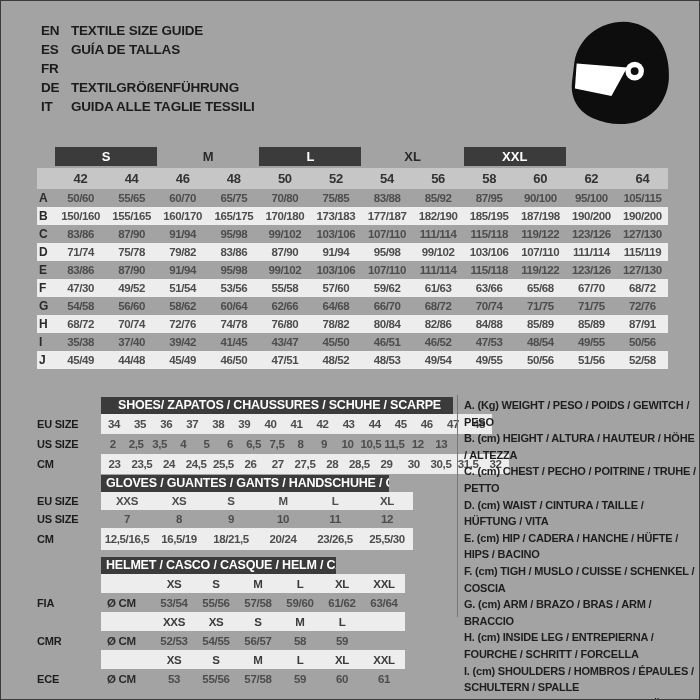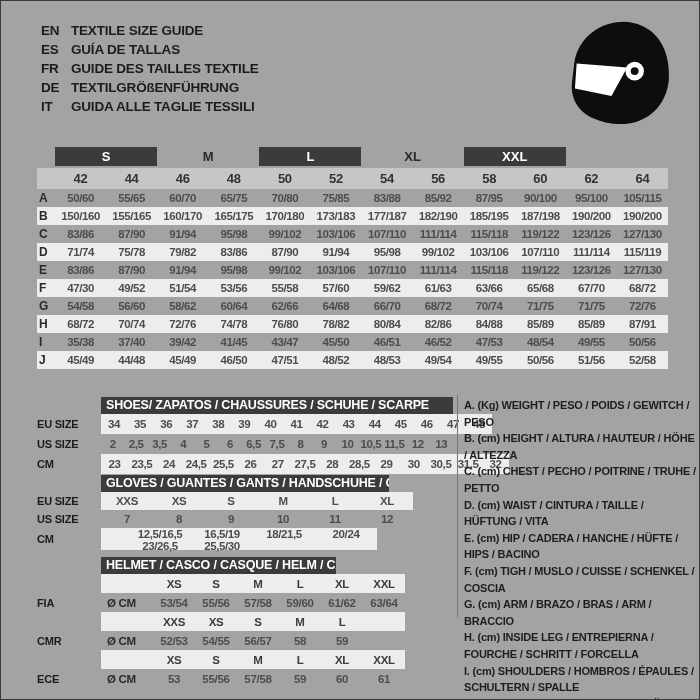--- a/index.html
+++ b/index.html
@@ -20,21 +20,21 @@
   .mt-group.dark{background:#3b3b3b;color:#fff;}
   .mt-sizerow{display:grid;grid-template-columns:18px repeat(12,1fr);height:21px;background:#c6c6c6;align-items:center;}
   .mt-size{text-align:center;font-size:13px;font-weight:700;color:#333;letter-spacing:-0.3px;}
   .mt-row{display:grid;grid-template-columns:18px repeat(12,1fr);height:18px;align-items:center;}
   .mt-row.shade{background:#ededed;}
   .mt-letter{font-size:12px;font-weight:700;color:#2a2a2a;padding-left:2px;}
   .mt-cell{text-align:center;font-size:11.5px;font-weight:700;color:#4d4d4d;letter-spacing:-0.4px;white-space:nowrap;}
 
   
   .sec{position:absolute;left:36px;}
-  .sec-title{background:#3b3b3b;color:#fff;font-size:12.5px;font-weight:700;height:17px;line-height:17px;padding-left:5px;letter-spacing:-0.2px;white-space:nowrap;overflow:hidden;}
+  .sec-title{background:#3b3b3b;color:#fff;font-size:12.5px;font-weight:700;height:17px;line-height:17px;padding-left:5px;letter-spacing:-0.2px;white-space:nowrap;overflow:hidden;text-align:center;}
   .sec-head{display:flex;}
   .sec-gutter{flex:0 0 64px;}
   .sec-line{display:flex;align-items:center;}
   .sec-label{flex:0 0 64px;font-size:11px;font-weight:700;color:#1c1c1c;letter-spacing:-0.2px;}
   .sec-vals{display:grid;align-items:center;}
   .sec-cell{text-align:center;font-size:11.5px;font-weight:700;color:#4d4d4d;letter-spacing:-0.4px;white-space:nowrap;}
   .shade{background:#ededed;}
 
   #shoes-sec{top:396px;}
   #shoes-sec .sec-line{height:20px;}
@@ -63,21 +63,20 @@
     <div class="lang-row">
       <span class="lang-code">EN</span>
       <span>TEXTILE SIZE GUIDE</span>
     </div>
     <div class="lang-row">
       <span class="lang-code">ES</span>
       <span>GUÍA DE TALLAS</span>
     </div>
     <div class="lang-row">
       <span class="lang-code">FR</span>
-      <span>GUIDE DES TAILLES TEXTILE</span>
     </div>
     <div class="lang-row">
       <span class="lang-code">DE</span>
       <span>TEXTILGRÖßENFÜHRUNG</span>
     </div>
     <div class="lang-row">
       <span class="lang-code">IT</span>
       <span>GUIDA ALLE TAGLIE TESSILI</span>
     </div>
   </div>
@@ -358,21 +357,21 @@
             <div class="sec-cell">7</div>
             <div class="sec-cell">8</div>
             <div class="sec-cell">9</div>
             <div class="sec-cell">10</div>
             <div class="sec-cell">11</div>
             <div class="sec-cell">12</div>
           </div>
         </div>
         <div class="sec-line">
           <div class="sec-label">CM</div>
-          <div class="sec-vals shade" style="width: 248px; height: 100%; grid-template-columns: repeat(4, 1fr); padding-left: 28px;">
+          <div class="sec-vals shade" style="width: 312px; height: 100%; grid-template-columns: repeat(6, 1fr);">
             <div class="sec-cell">12,5/16,5</div>
             <div class="sec-cell">16,5/19</div>
             <div class="sec-cell">18/21,5</div>
             <div class="sec-cell">20/24</div>
             <div class="sec-cell">23/26,5</div>
             <div class="sec-cell">25,5/30</div>
           </div>
         </div>
       </div>
   </div>

